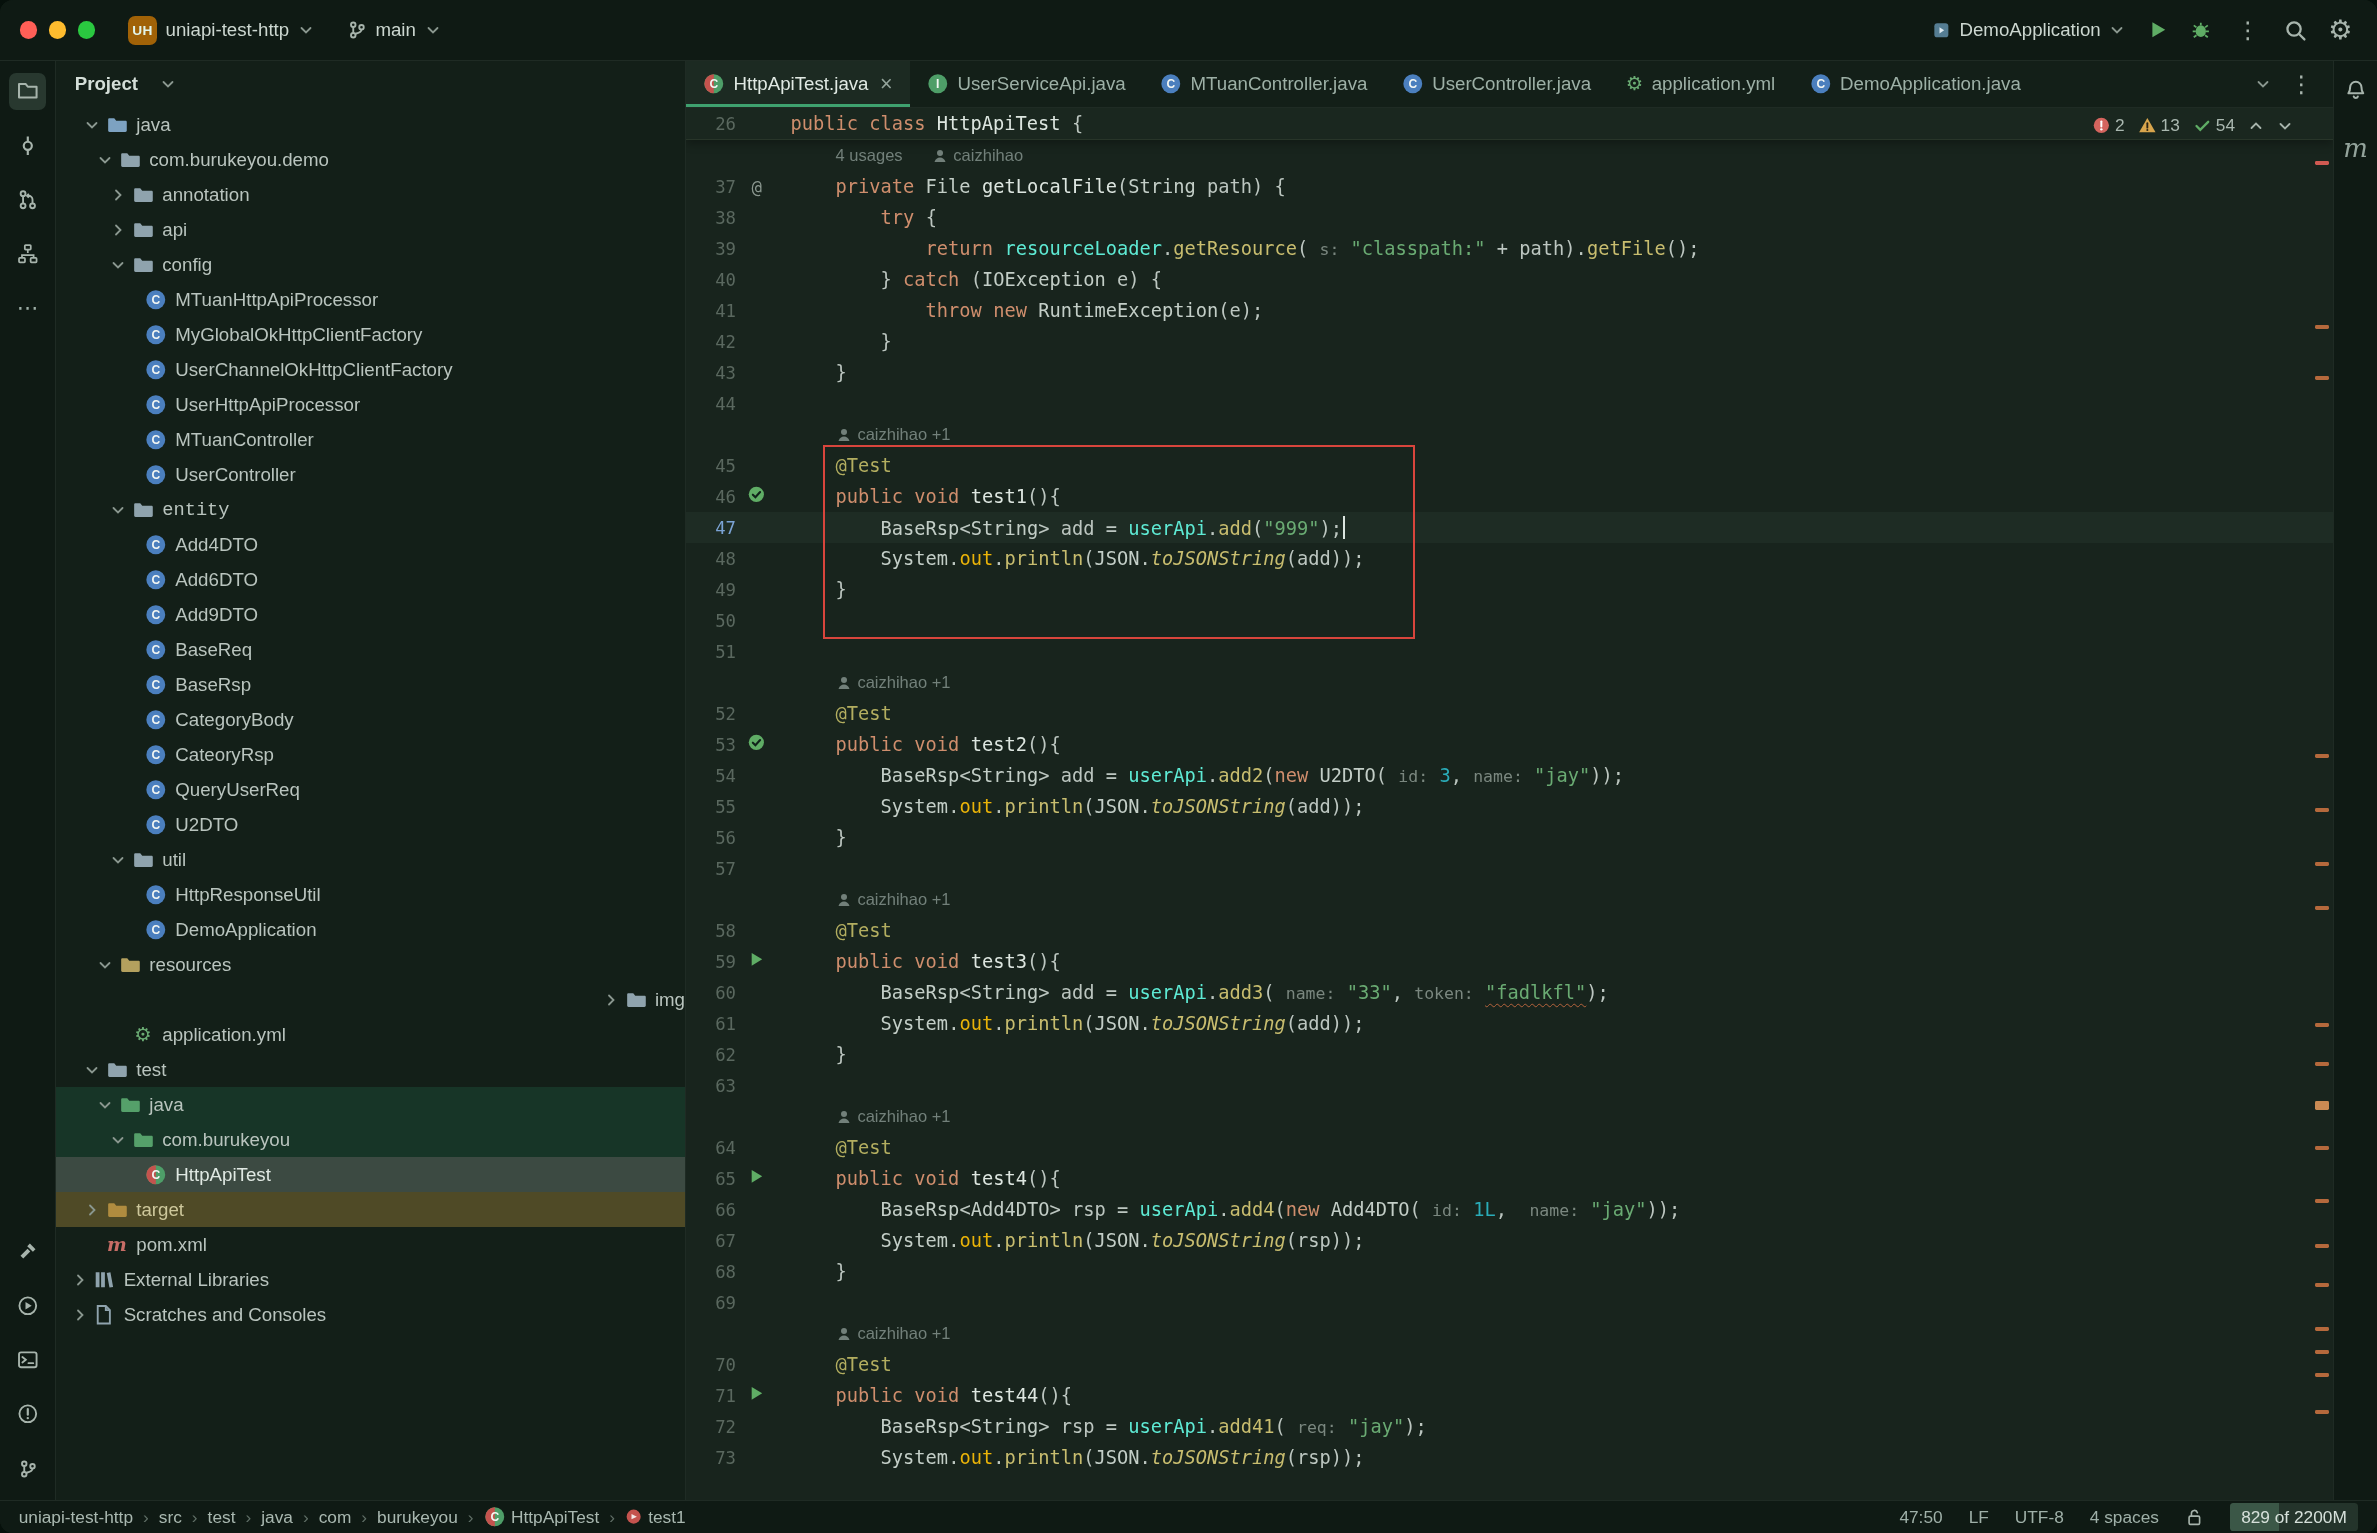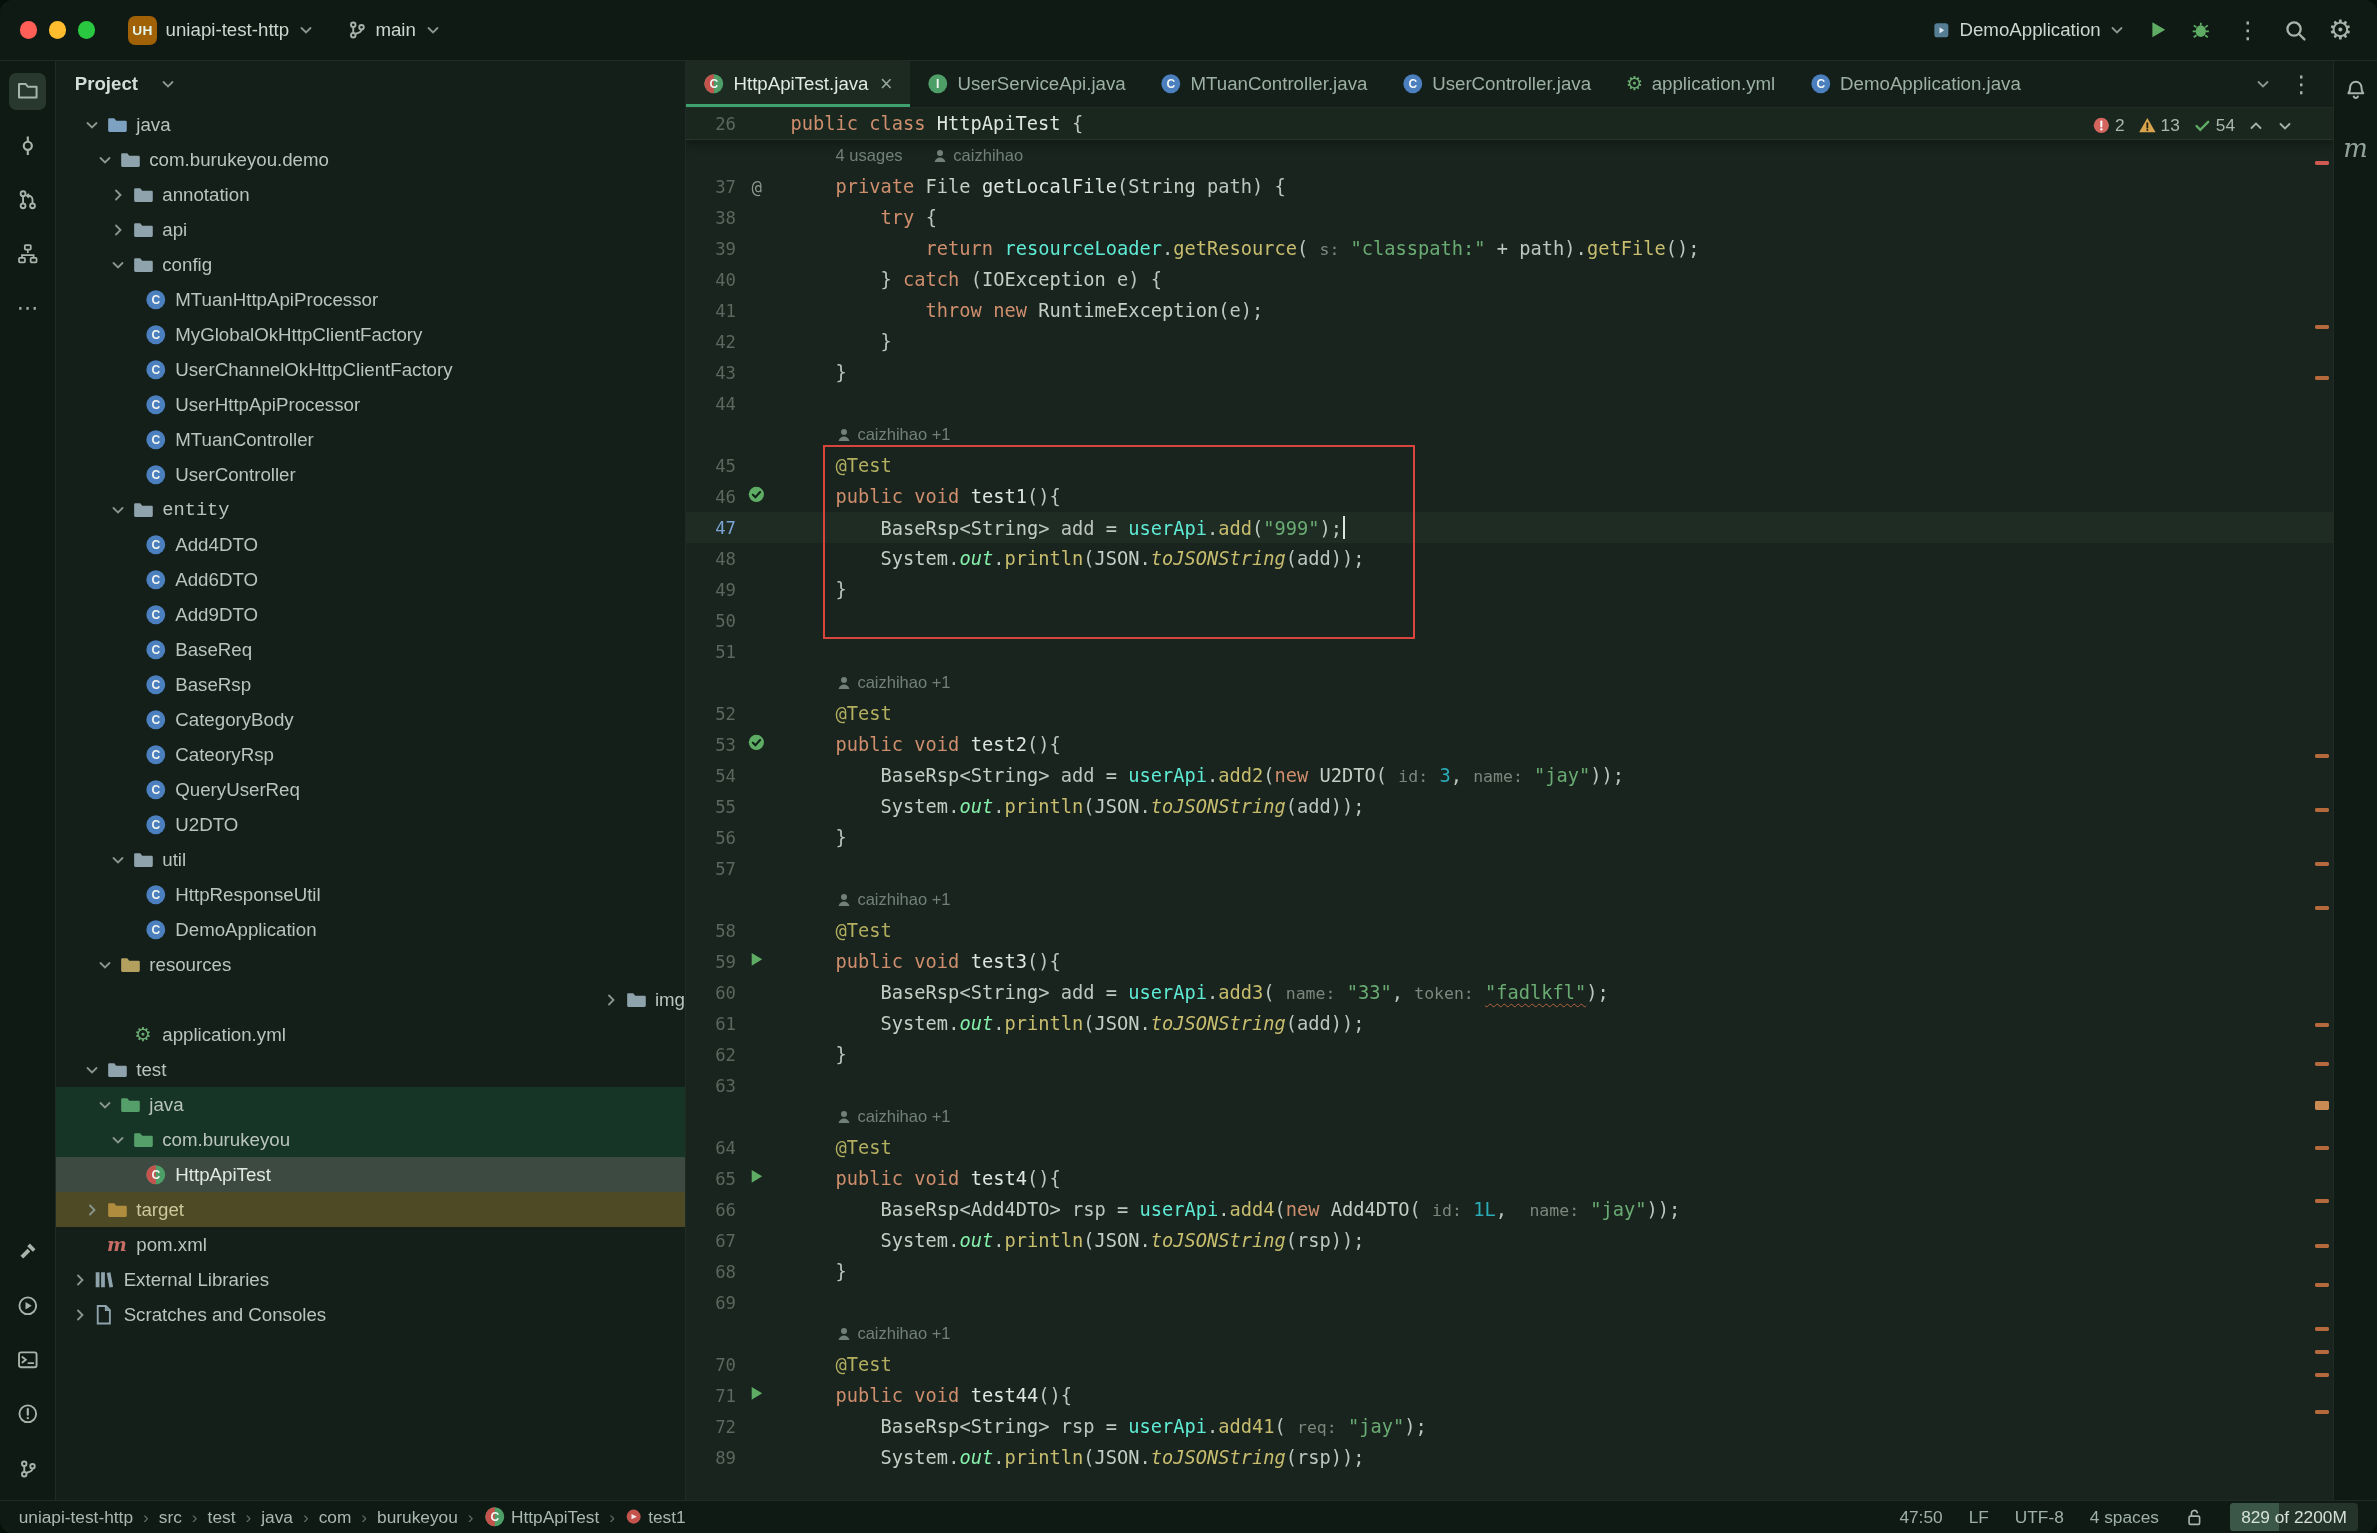--- a/index.html
+++ b/index.html
@@ -57,21 +57,21 @@
   .lnum{flex:0 0 50px;text-align:right;color:#5a685f;font-size:17.3px;padding-right:4.3px;
     font-family:"DejaVu Sans Mono","Liberation Mono",monospace;}
   .crow.cur .lnum{color:#7ba3d4;}
   .gico{flex:0 0 33px;display:flex;justify-content:center;align-items:center;}
   .ctext{white-space:pre;padding-left:17.3px;}
   .sticky{background:#1a271f;border-bottom:0.7px solid #283529;box-shadow:0 4.3px 8.6px rgba(0,0,0,.28);position:relative;z-index:4;}
   .code-scroll{position:relative;}
   .tk-pl{color:#bcc6c0}.tk-kw{color:#cf8e6d}.tk-str{color:#6aab73}.tk-num{color:#2aacb8}.tk-ann{color:#b3ae60}
   .tk-cls{color:#c3cec7}.tk-decl{color:#dde6e0}
   .tk-call{color:#c8bd6f}.tk-calli{color:#c8bd6f;font-style:italic}
-  .tk-fld{color:#5eead4}.tk-fldi{color:#86efac;font-style:italic}
+  .tk-fld{color:#5eead4}.tk-fldi{color:#eab308;}
   .tk-hint{color:#7a877f;font-size:16.5px;}
   .tk-strw{color:#6aab73;text-decoration:underline wavy #b5633c;text-decoration-thickness:1.4px;text-underline-offset:4.3px;}
   .caret{display:inline-block;width:2.2px;height:23px;background:#dbe5df;vertical-align:-4.3px;margin-left:0.7px;}
   .hintrow .ctext{font-family:"Liberation Sans",sans-serif;font-size:16.5px;color:#72807a;display:flex;align-items:center;white-space:normal;}
   .inlay-indent{display:inline-block;width:45px;}
   .auth-gap{display:inline-block;width:29px;}
   .author-icon{display:inline-flex;margin-right:5.8px;}
   .redbox{position:absolute;border:2.2px solid #d8453c;left:137px;width:588px;z-index:5;pointer-events:none;}
   .inspect{position:absolute;top:7.2px;right:40px;display:flex;align-items:center;gap:13px;font-size:17.3px;color:#aab8b0;z-index:6;}
   .insp-item{display:inline-flex;align-items:center;gap:4.3px;}
@@ -991,21 +991,21 @@
                   </svg></span>
               </span>
               <span class="ctext"><span class="tk-kw">    public void</span><span class="tk-pl"> </span><span class="tk-decl">test44</span><span class="tk-pl">(){</span></span>
             </div>
             <div class="crow">
               <span class="lnum">72</span>
               <span class="gico"></span>
               <span class="ctext"><span class="tk-pl">        </span><span class="tk-cls">BaseRsp</span><span class="tk-pl">&lt;</span><span class="tk-cls">String</span><span class="tk-pl">&gt; rsp = </span><span class="tk-fld">userApi</span><span class="tk-pl">.</span><span class="tk-call">add41</span><span class="tk-pl">( </span><span class="tk-hint">req:</span><span class="tk-pl"> </span><span class="tk-str">"jay"</span><span class="tk-pl">);</span></span>
             </div>
             <div class="crow">
-              <span class="lnum">89</span>
+              <span class="lnum">73</span>
               <span class="gico"></span>
               <span class="ctext"><span class="tk-pl">        </span><span class="tk-cls">System</span><span class="tk-pl">.</span><span class="tk-fldi">out</span><span class="tk-pl">.</span><span class="tk-call">println</span><span class="tk-pl">(</span><span class="tk-cls">JSON</span><span class="tk-pl">.</span><span class="tk-calli">toJSONString</span><span class="tk-pl">(rsp));</span></span>
             </div>
           </div>
         <div class="inspect">
           <span class="insp-item">
             <span class="ticon">
                 <svg viewBox="0 0 16 16" width="18.7" height="18.7" aria-hidden="true">
                   <circle cx="8" cy="8" r="6.5" fill="#d4645e"></circle>
                   <path d="M8 4.6v4.4" stroke="#fff" stroke-width="1.7" stroke-linecap="round"></path>

